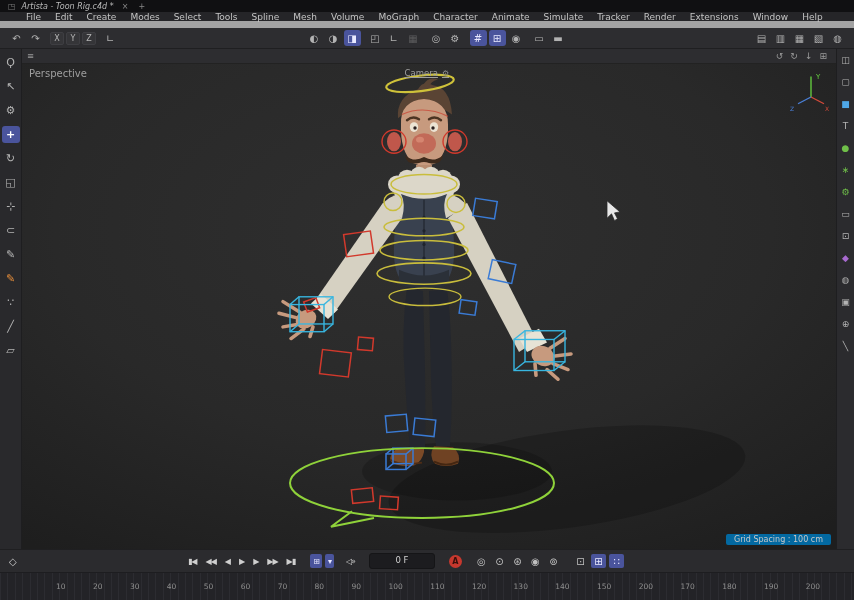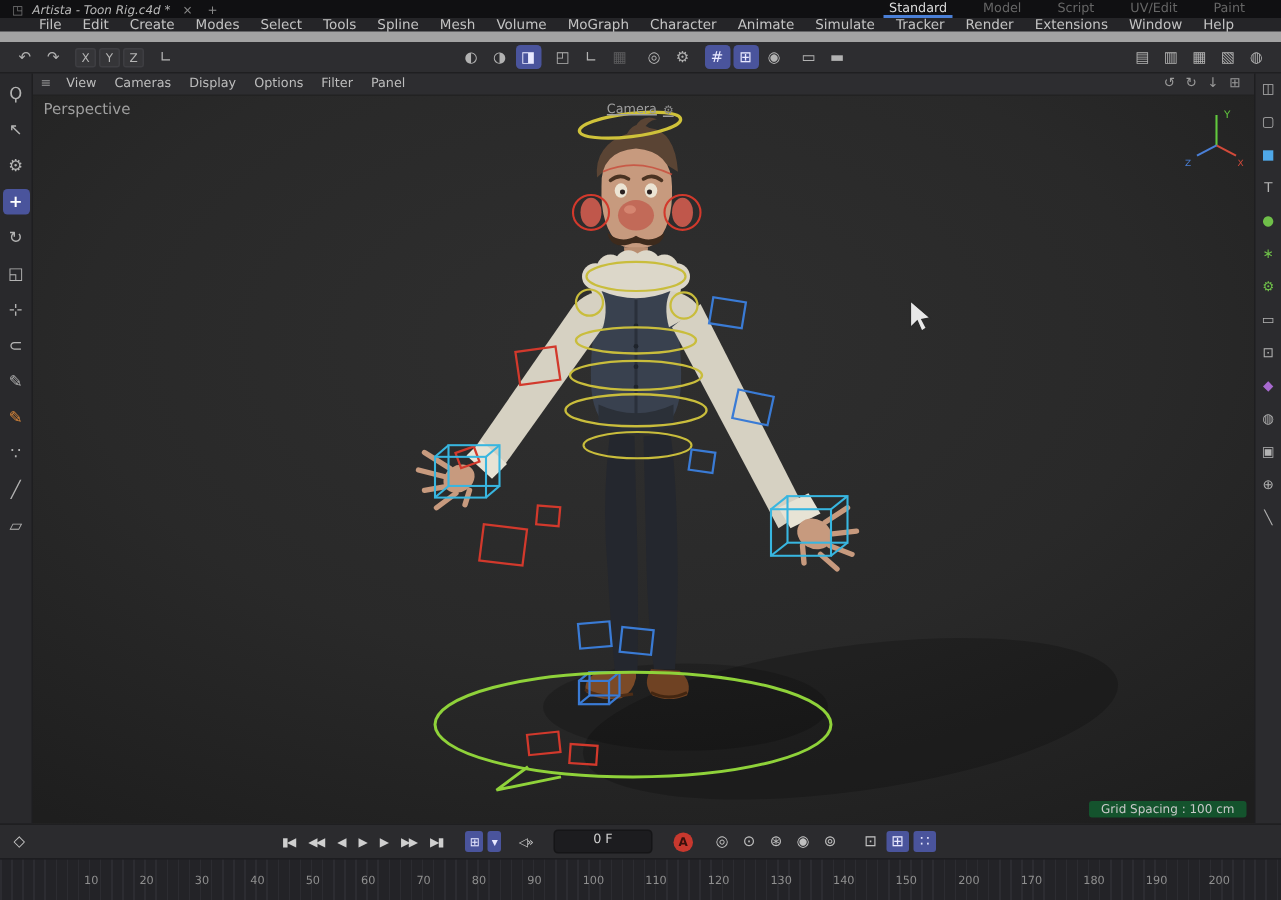--- a/index.html
+++ b/index.html
@@ -53,21 +53,21 @@
   .vm-burger{margin-right:4px;color:#9a9a9a;}
   .vm-items{display:flex;}
   .vm-item{padding:0 6px;}
   .vm-right{margin-left:auto;display:flex;gap:7px;font-size:9px;color:#9a9a9a;padding-right:4px;}
 
   .viewport{flex:1;position:relative;overflow:hidden;background:#242424;}
   .char-svg{position:absolute;inset:0;width:100%;height:100%;}
   .vp-persp{position:absolute;top:4px;left:7px;font-size:10px;color:#9f9f9f;}
   .vp-camera{position:absolute;top:4px;left:47%;font-size:8.5px;color:#9f9f9f;display:flex;gap:4px;align-items:center;text-decoration:underline;}
   .vp-cam-gear{font-size:8px;color:#8a8a8a;}
-  .grid-spacing{position:absolute;right:5px;bottom:4px;background:#14532d;color:#c8c8c8;
+  .grid-spacing{position:absolute;right:5px;bottom:4px;background:#0369a1;color:#c8c8c8;
                 font-size:8px;padding:1px 8px;border-radius:2px;margin-left:16px;}
 
   
   .bottom{flex:0 0 auto;background:#2b2b2e;border-top:1px solid #1f1f21;}
   .transport{height:22px;display:flex;align-items:center;font-size:9px;color:#c0c0c0;padding:0 9px;gap:4px;}
   .marker-diamond{color:#c9c9c9;font-size:10px;}
   .sp1{flex:1.1;} .sp2{flex:1.5;}
   .pb-group{display:flex;align-items:center;gap:3px;margin:0 4px;}
   .pb-btn{padding:0 3px;font-size:8px;letter-spacing:-1px;color:#cfcfcf;border-radius:2px;height:14px;
           display:flex;align-items:center;}
@@ -87,28 +87,20 @@
 </head>
 <body>
 
 <div class="app">
 
   <header class="titlebar">
     <span class="tb-appicon">◳</span>
     <span class="doc-title">Artista - Toon Rig.c4d *</span>
     <span class="doc-close">×</span>
     <span class="doc-add">+</span>
-    <nav class="layout-tabs">
-
-    <span class="layout-tab active">Standard</span>
-        <span class="layout-tab">Model</span>
-        <span class="layout-tab">Script</span>
-        <span class="layout-tab">UV/Edit</span>
-        <span class="layout-tab">Paint</span>
-      </nav>
   </header>
 
   <nav class="menubar">
 
   <span class="menu-item">File</span>
       <span class="menu-item">Edit</span>
       <span class="menu-item">Create</span>
       <span class="menu-item">Modes</span>
       <span class="menu-item">Select</span>
       <span class="menu-item">Tools</span>
@@ -197,29 +189,20 @@
         <span class="lp-icon">✎</span>
         <span class="lp-icon" style="color: rgb(224, 138, 58);">✎</span>
         <span class="lp-icon">∵</span>
         <span class="lp-icon">╱</span>
         <span class="lp-icon">▱</span>
       </aside>
 
     <div class="center-col">
       <div class="viewport-menubar">
         <span class="vm-burger">≡</span>
-        <div class="vm-items">
-
-        <span class="vm-item">View</span>
-            <span class="vm-item">Cameras</span>
-            <span class="vm-item">Display</span>
-            <span class="vm-item">Options</span>
-            <span class="vm-item">Filter</span>
-            <span class="vm-item">Panel</span>
-          </div>
         <div class="vm-right">
 
         <span>↺</span>
             <span>↻</span>
             <span>↓</span>
             <span>⊞</span>
           </div>
       </div>
 
       <div class="viewport">

